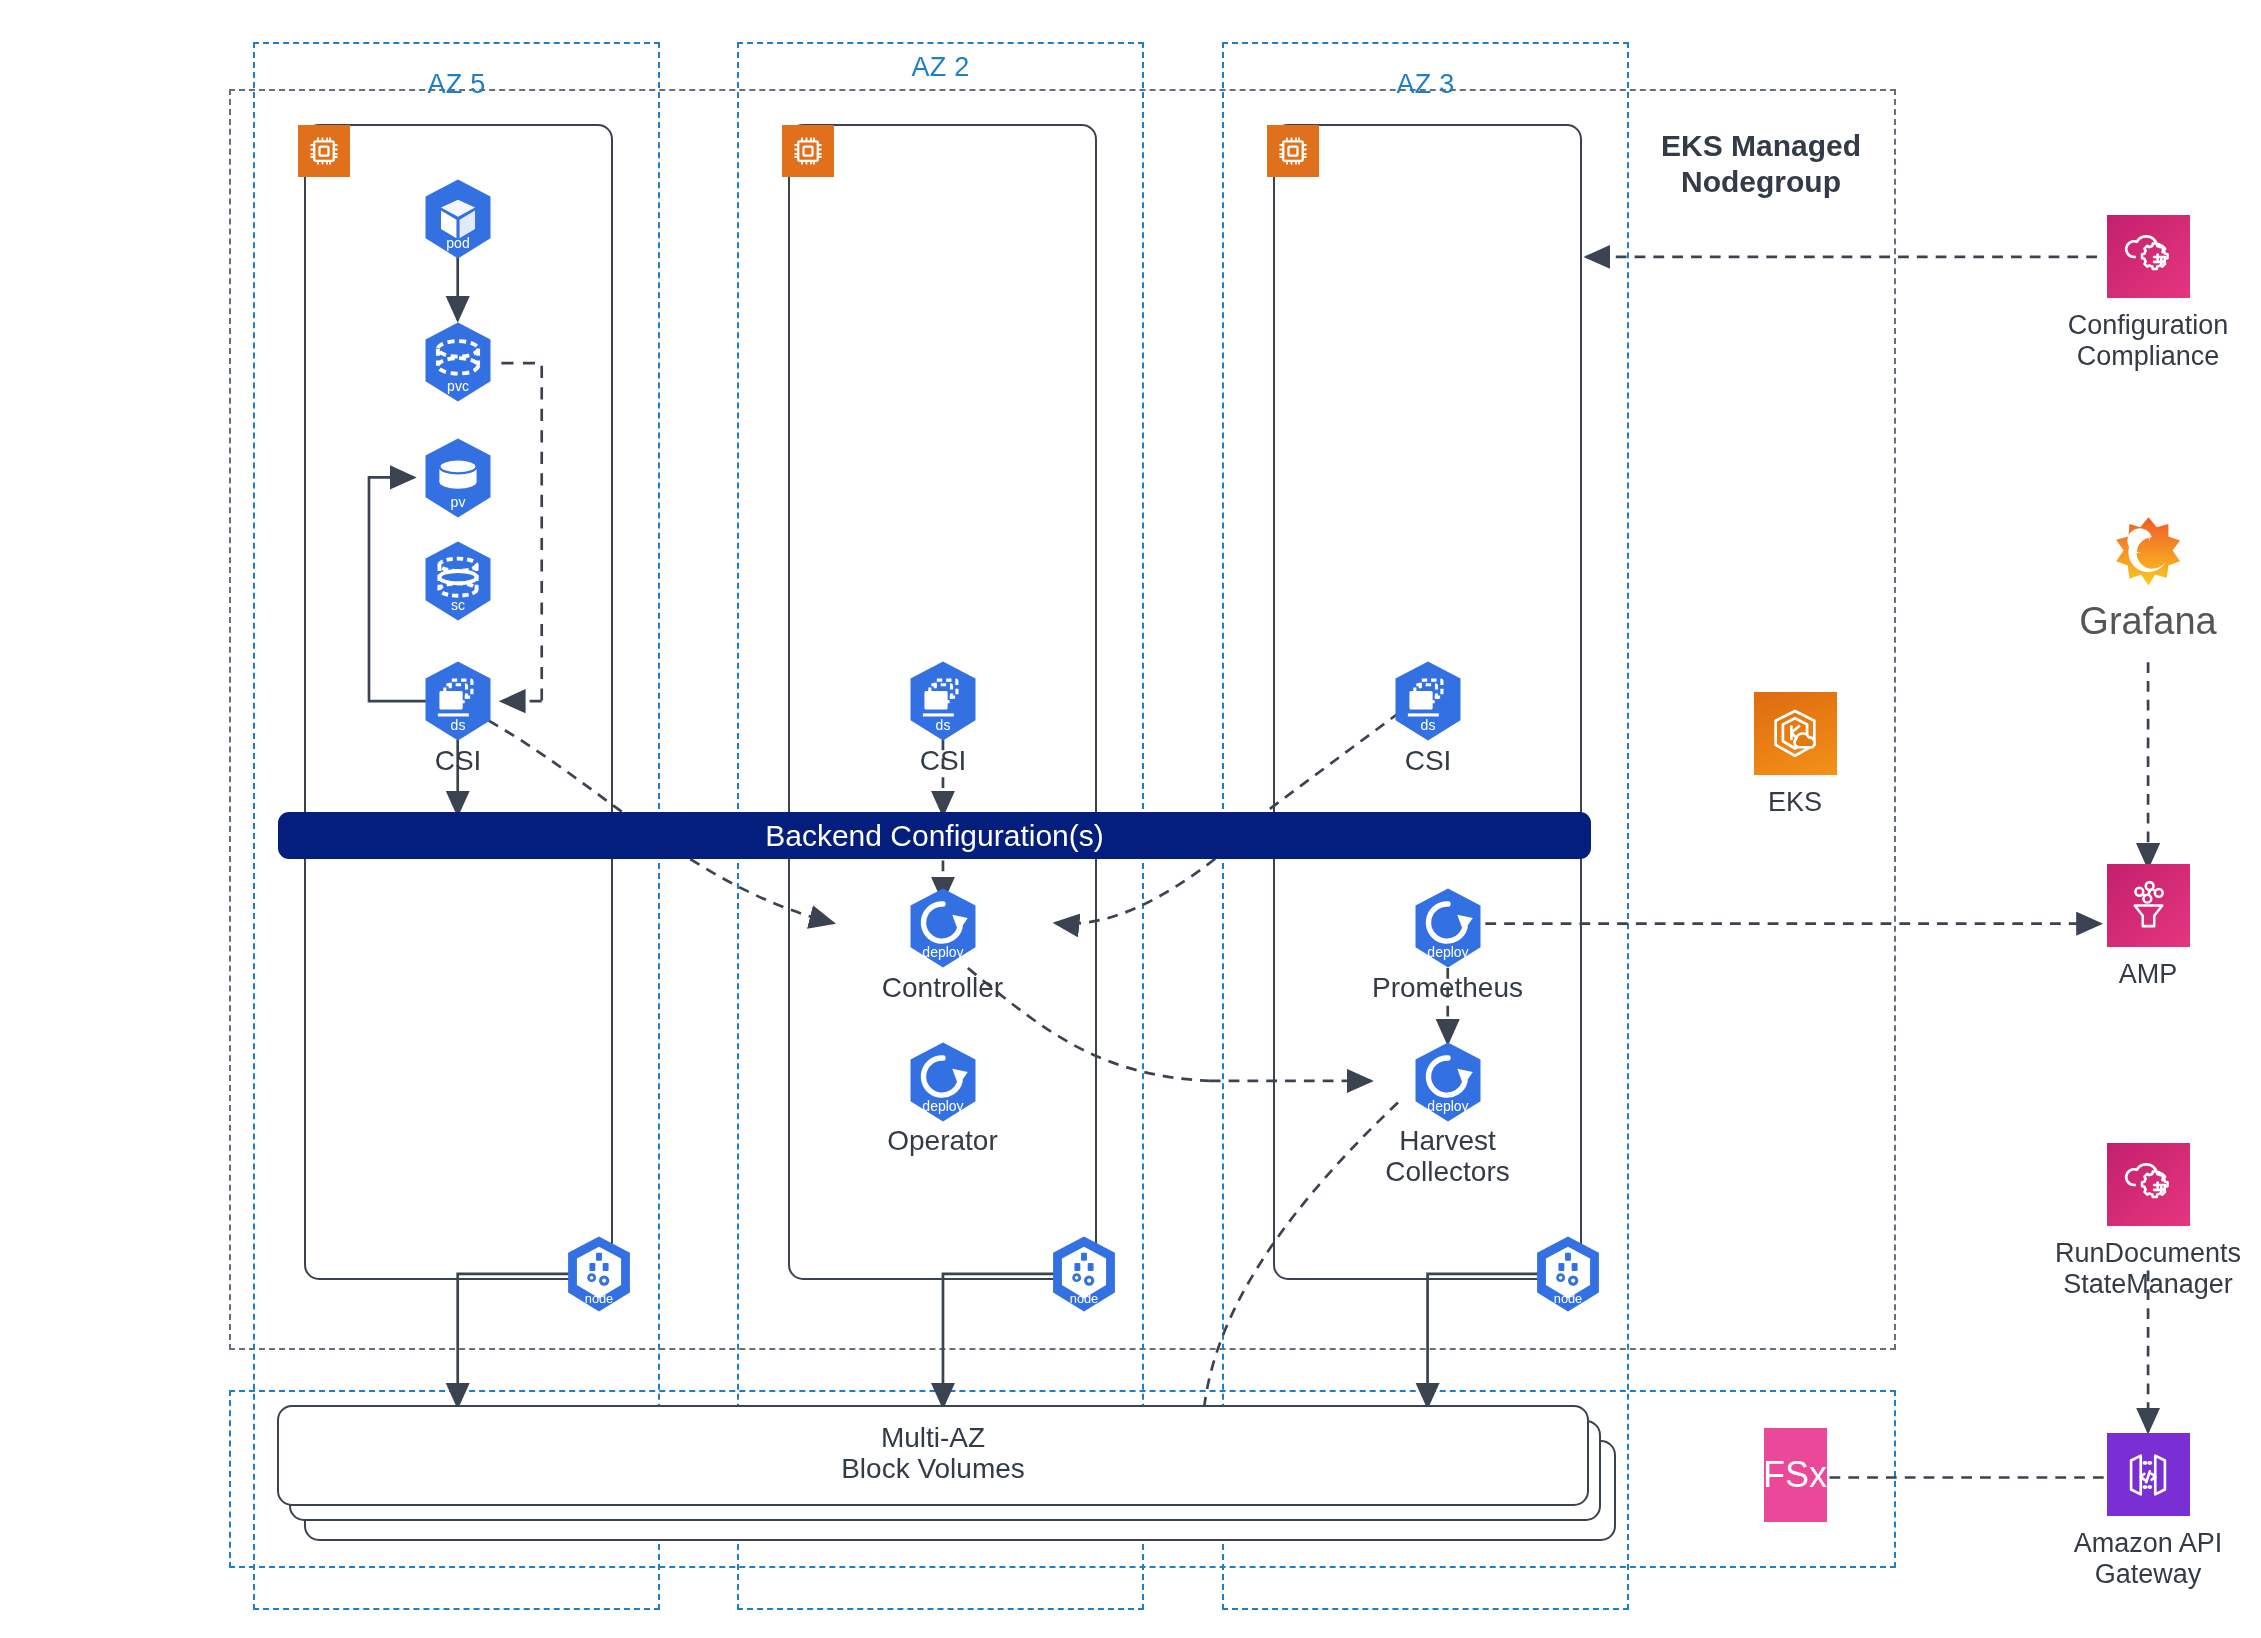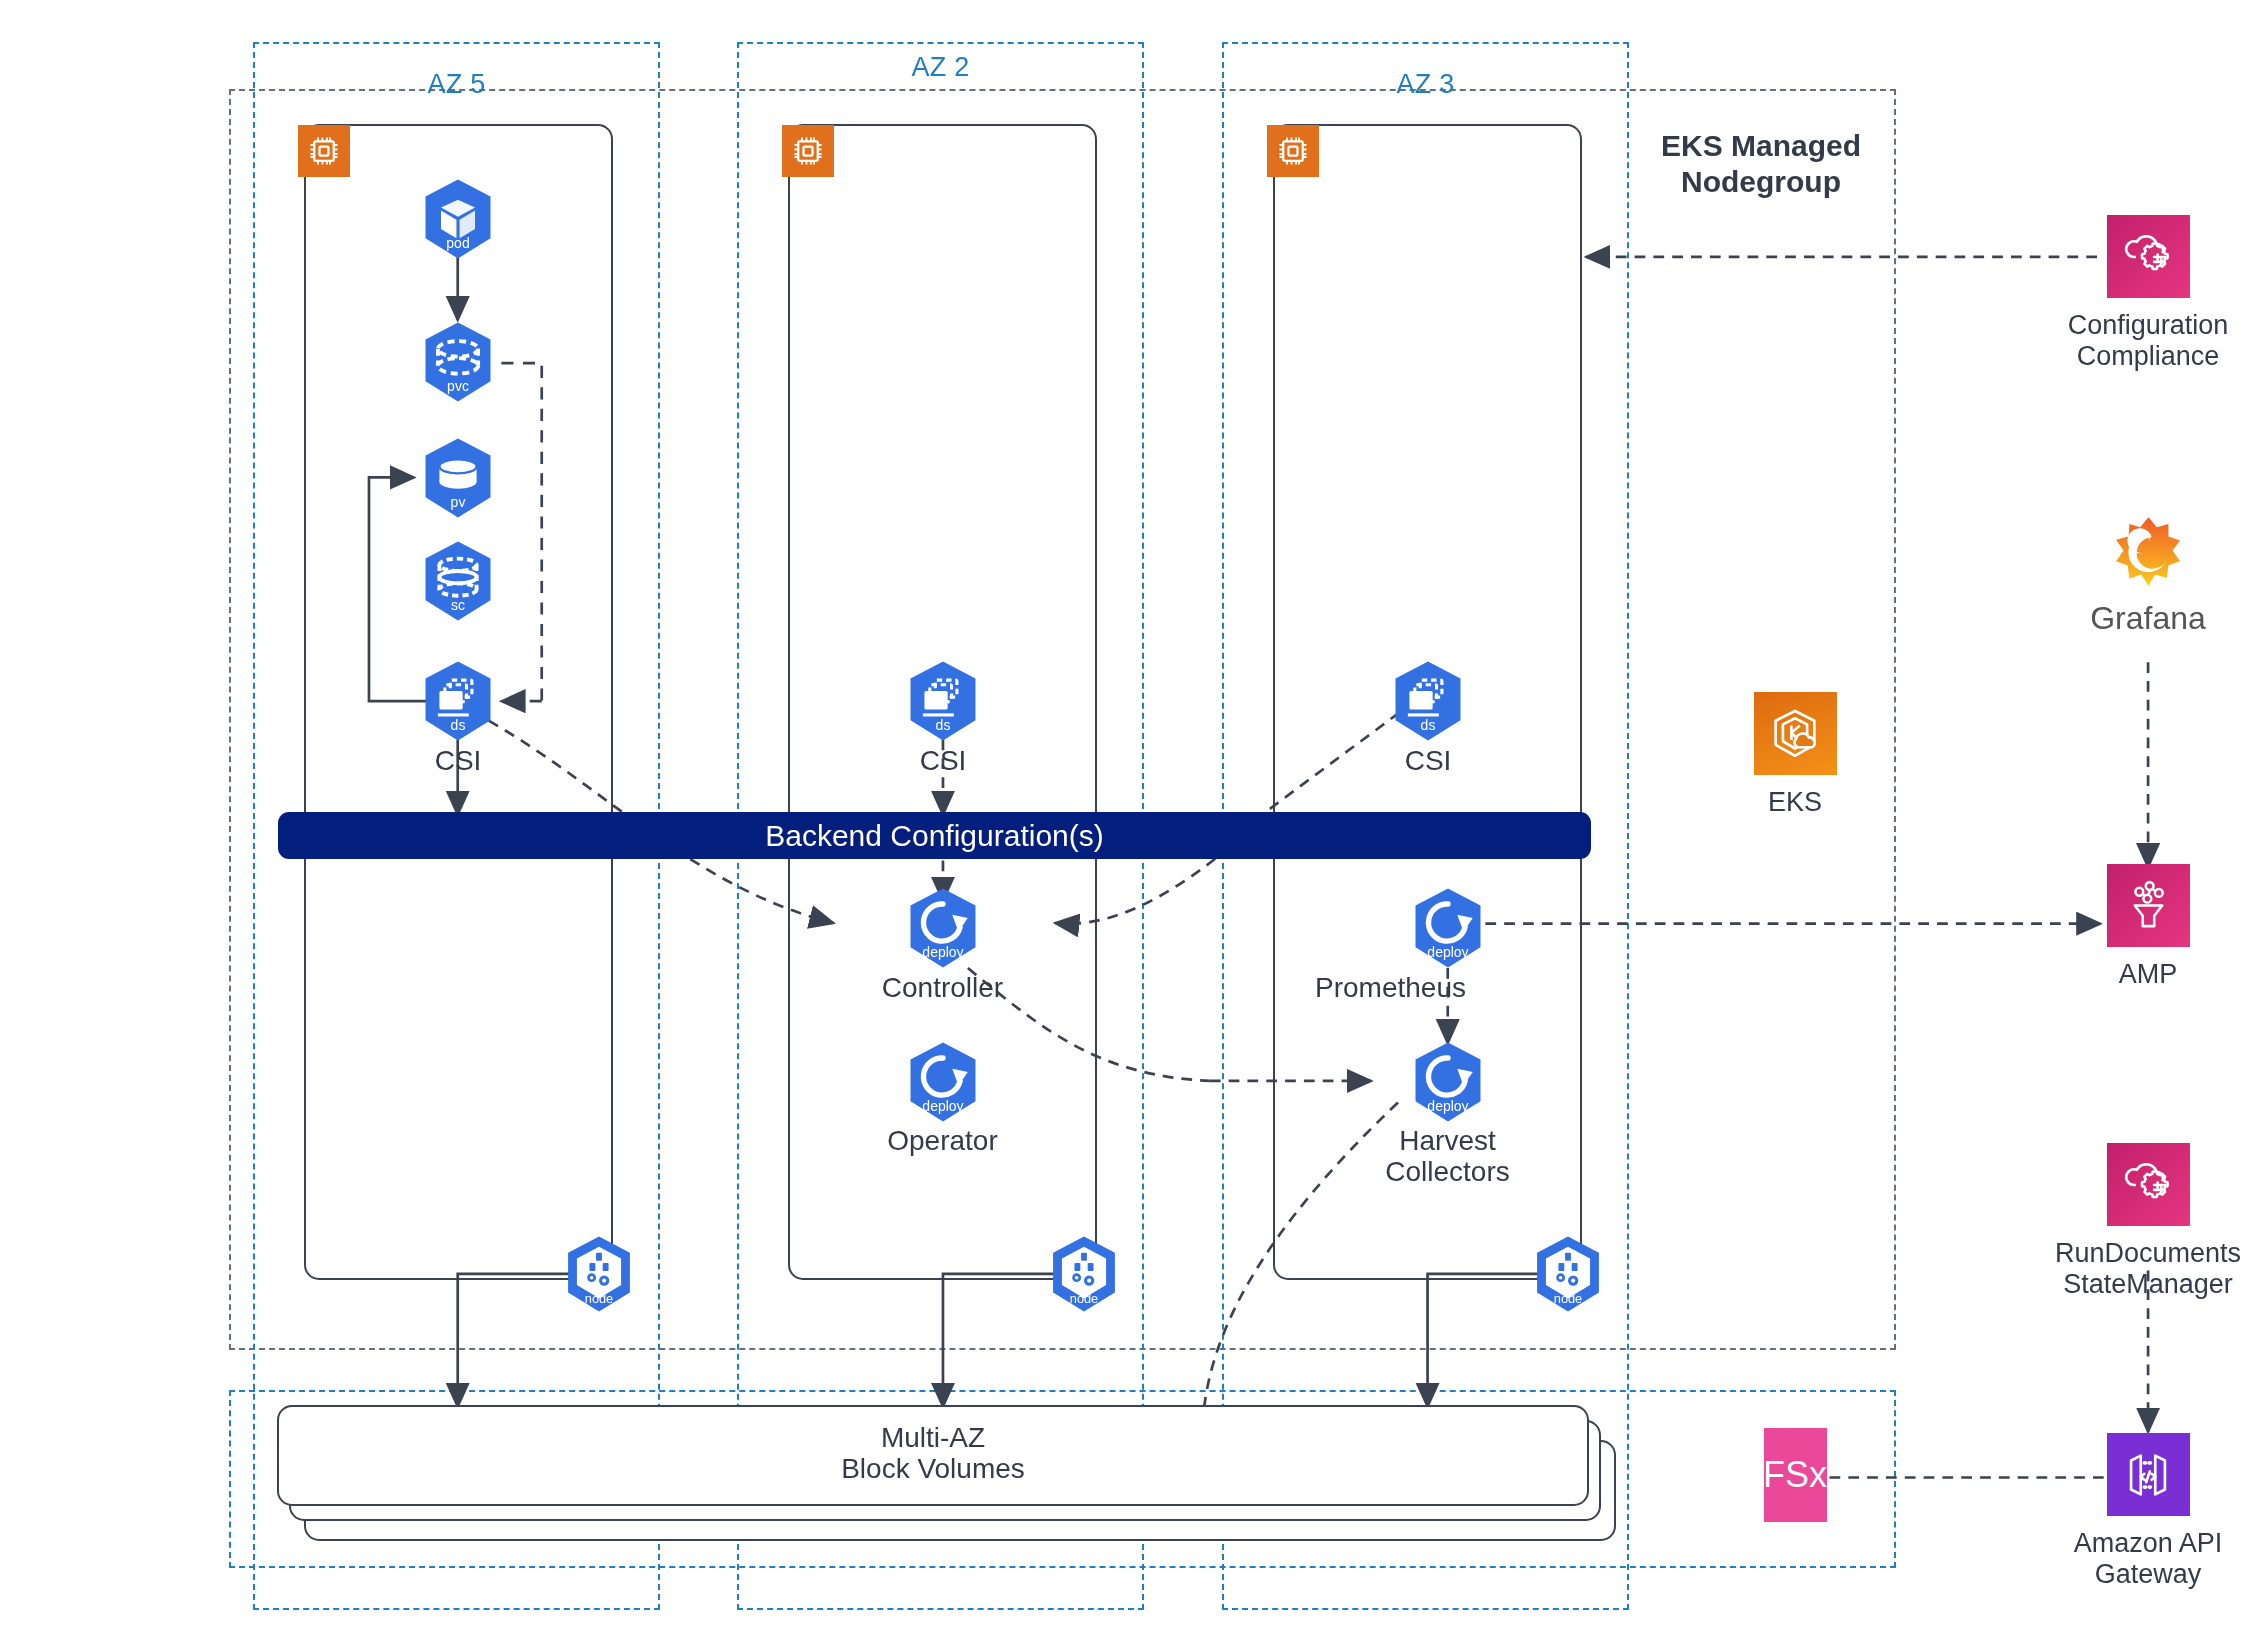--- a/index.html
+++ b/index.html
@@ -280,21 +280,21 @@
   <div class="abs" style="left:1409px;top:887px;width:78px;height:82px;">
     <svg viewBox="0 0 100 106" width="78" height="82">
       <polygon points="50,2 92,24 92,78 50,104 8,78 8,24" fill="#3371e3"></polygon>
       <g fill="none" stroke="#fff" stroke-width="7" stroke-linecap="round">
         <path d="M50,22 A24,24 0 1,0 72,52"></path>
       </g>
       <polygon points="62,36 82,40 70,58" fill="#fff"></polygon>
     </svg>
     <span class="k8-label">deploy</span>
   </div>
-  <div class="abs cap" style="left:1256px;top:972px;width:269px;">Prometheus</div>
+  <div class="abs cap" style="left:1313px;top:972px;width:269px;">Prometheus</div>
 
   <div class="abs" style="left:1409px;top:1041px;width:78px;height:82px;">
     <svg viewBox="0 0 100 106" width="78" height="82">
       <polygon points="50,2 92,24 92,78 50,104 8,78 8,24" fill="#3371e3"></polygon>
       <g fill="none" stroke="#fff" stroke-width="7" stroke-linecap="round">
         <path d="M50,22 A24,24 0 1,0 72,52"></path>
       </g>
       <polygon points="62,36 82,40 70,58" fill="#fff"></polygon>
     </svg>
     <span class="k8-label">deploy</span>
@@ -353,21 +353,21 @@
         <defs>
           <linearGradient id="gfg" x1="0" y1="0" x2="0" y2="1">
             <stop offset="0%" stop-color="#f05a28"></stop>
             <stop offset="100%" stop-color="#fbca1f"></stop>
           </linearGradient>
         </defs>
         <path d="M50 4 L60 16 L74 12 L74 27 L88 32 L79 44 L88 57 L74 62 L72 77 L58 73 L50 86 L41 73 L27 78 L25 62 L11 57 L20 44 L11 31 L26 27 L27 12 L40 16 Z" fill="url(#gfg)"></path>
         <path d="M50 22a24 24 0 1 0 22 33 19 19 0 1 1-18-27 15 15 0 1 0 -12 19 11 11 0 1 1 10-14" fill="#fff"></path>
       </svg>
     </div>
-    <div class="cap-small" style="margin-top:2.7px;color:#555;font-size:32px;">Grafana</div>
+    <div class="cap-small" style="margin-top:2.7px;color:#555;font-size:38px;">Grafana</div>
   </div>
 
   <div class="abs" style="left:2064px;top:864px;width:168px;">
     <div class="svc-tile svc-pink" style="margin:0 auto;">
       <svg width="55" height="55" viewBox="0 0 48 48" fill="none" stroke="#fff" stroke-width="2.2">
         <circle cx="16" cy="12" r="3.4"></circle>
           <circle cx="25" cy="7" r="3.4"></circle>
         <circle cx="33" cy="13" r="3.4"></circle>
           <circle cx="23" cy="18" r="3.4"></circle>
         <path d="M18.8 13.3 21 16.4M25.6 10.3 23.6 15M27.8 9.9 30.4 11.6"></path>

